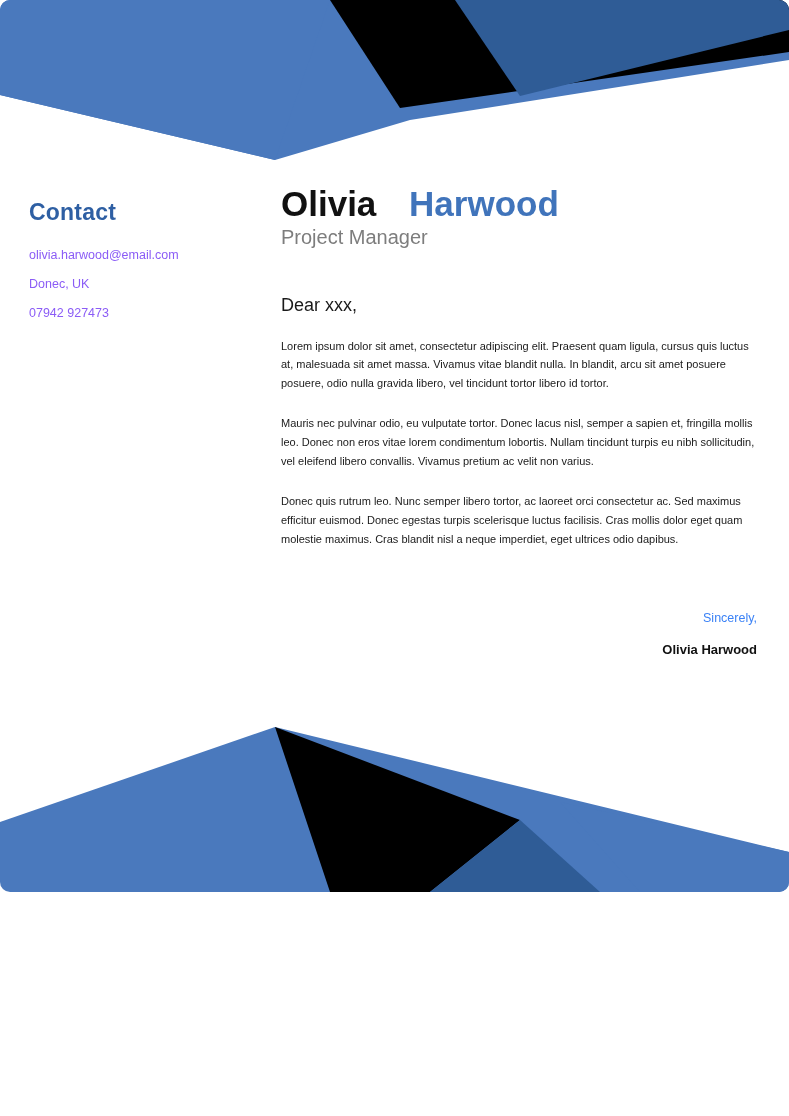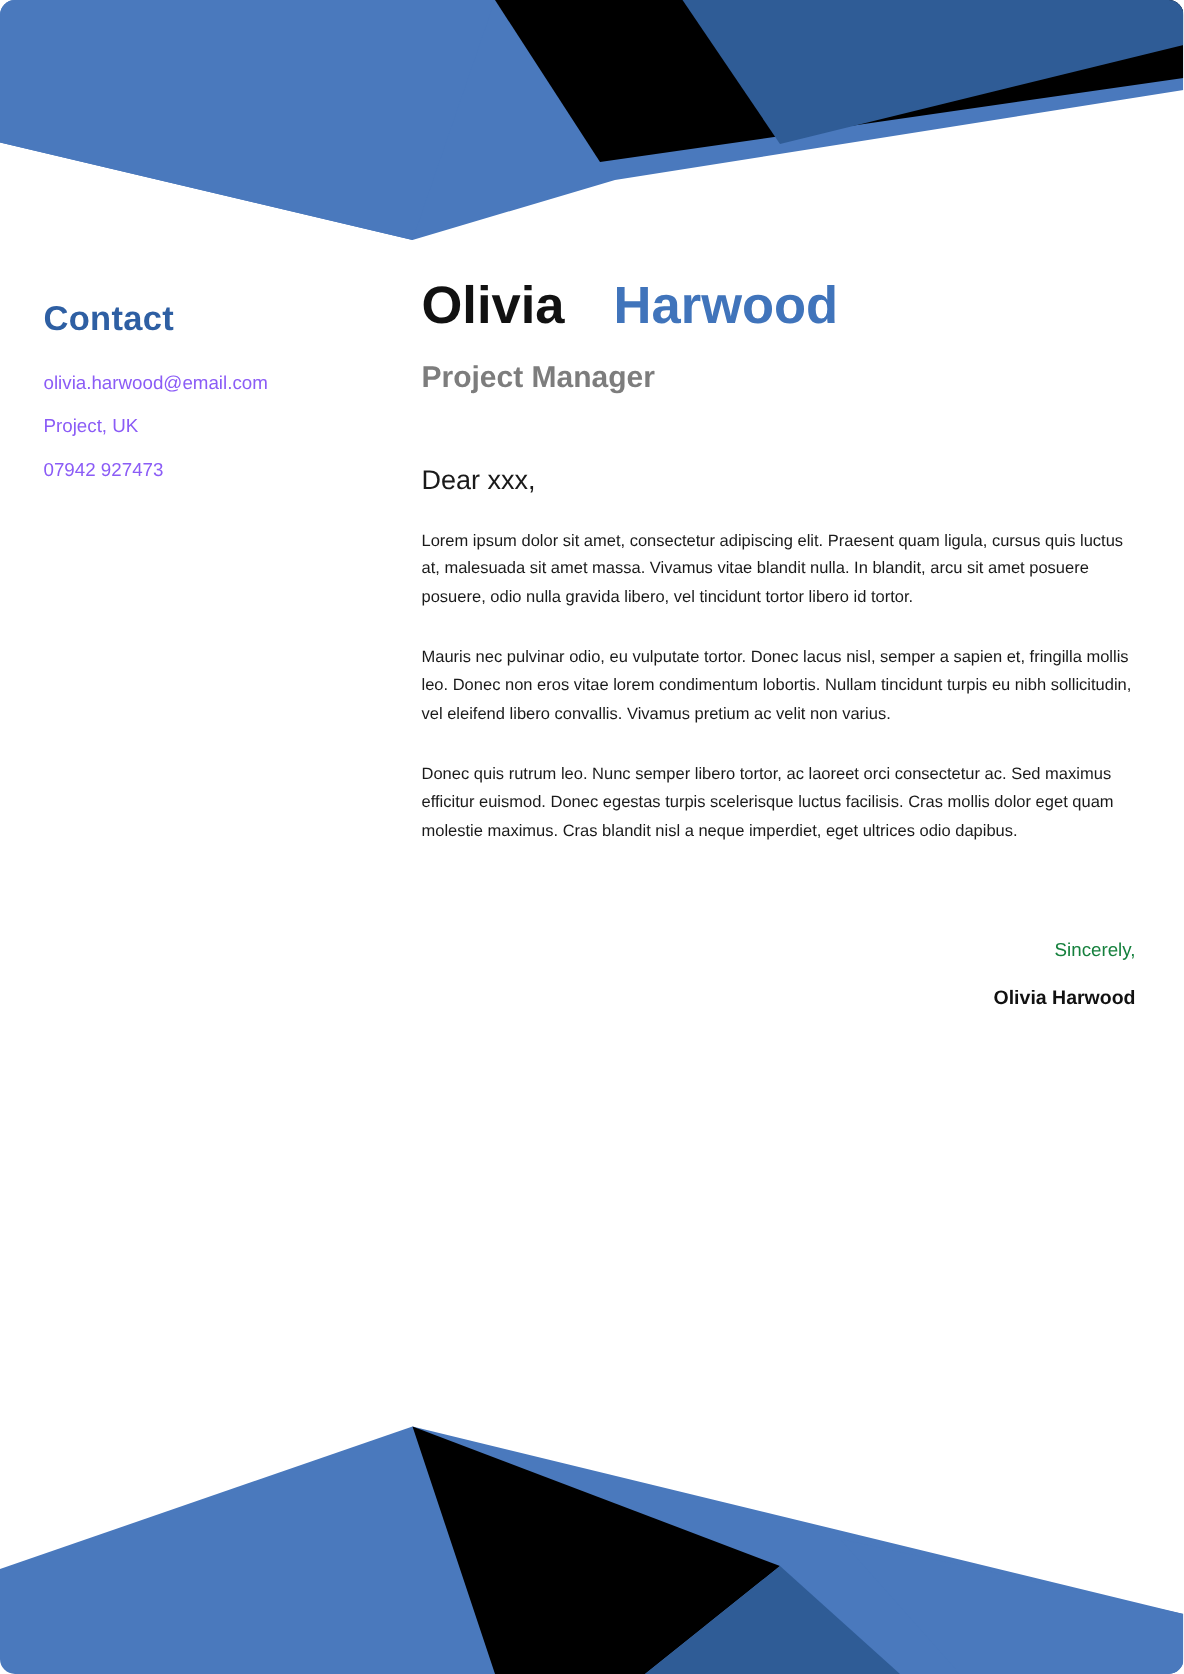--- a/index.html
+++ b/index.html
@@ -6,21 +6,21 @@
     margin: 0;
     padding: 0;
     background: #ffffff;
   }
   body {
     font-family: "Liberation Sans", sans-serif;
   }
   .page {
     position: relative;
     width: 789px;
-    height: 1116px;
+    height: 892px;
     background: #ffffff;
     overflow: hidden;
     border-radius: 10px;
     box-sizing: border-box;
   }
 
   
   .deco {
     position: absolute;
     left: 0;
@@ -78,22 +78,22 @@
     margin: 0;
     white-space: nowrap;
   }
   .name .last {
     color: #4074bb;
     margin-left: 23px;
   }
   .role {
     font-size: 20px;
     color: #7d7d7d;
-    margin: 17px 0 0 0;
-    font-weight: bold;
+    margin: 2px 0 0 0;
+    font-weight: normal;
   }
 
   .salutation {
     font-size: 18px;
     color: #1a1a1a;
     margin-top: 46px;
   }
   .para {
     font-size: 11px;
     color: #1a1a1a;
@@ -101,21 +101,21 @@
     margin-top: 21px;
     text-align: left;
   }
 
   .signoff {
     margin-top: 62px;
     text-align: right;
   }
   .signoff .closing {
     font-size: 12.5px;
-    color: #15803d;
+    color: #3b82f6;
     text-align: right;
   }
   .signoff .signature {
     font-size: 13px;
     font-weight: bold;
     color: #111111;
     margin-top: 17px;
   }
 </style>
 </head>
@@ -135,21 +135,21 @@
     <polygon points="275,25 520,118 430,190 330,190" fill="#000000"></polygon>
     <polygon points="520,118 600,190 430,190" fill="#2f5c96"></polygon>
     <polygon points="560,100 789,150 789,190 640,190" fill="#4a79bd"></polygon>
   </svg>
 
   <div class="content">
 
     <aside class="sidebar">
       <h2>Contact</h2>
       <div class="contact-line">olivia.harwood@email.com</div>
-      <div class="contact-line">Project, UK</div>
+      <div class="contact-line">Donec, UK</div>
       <div class="contact-line">07942 927473</div>
     </aside>
 
     <main class="main">
       <h1 class="name">
         <span>Olivia</span>
         <span class="last">Harwood</span>
       </h1>
       <div class="role">Project Manager</div>
 

